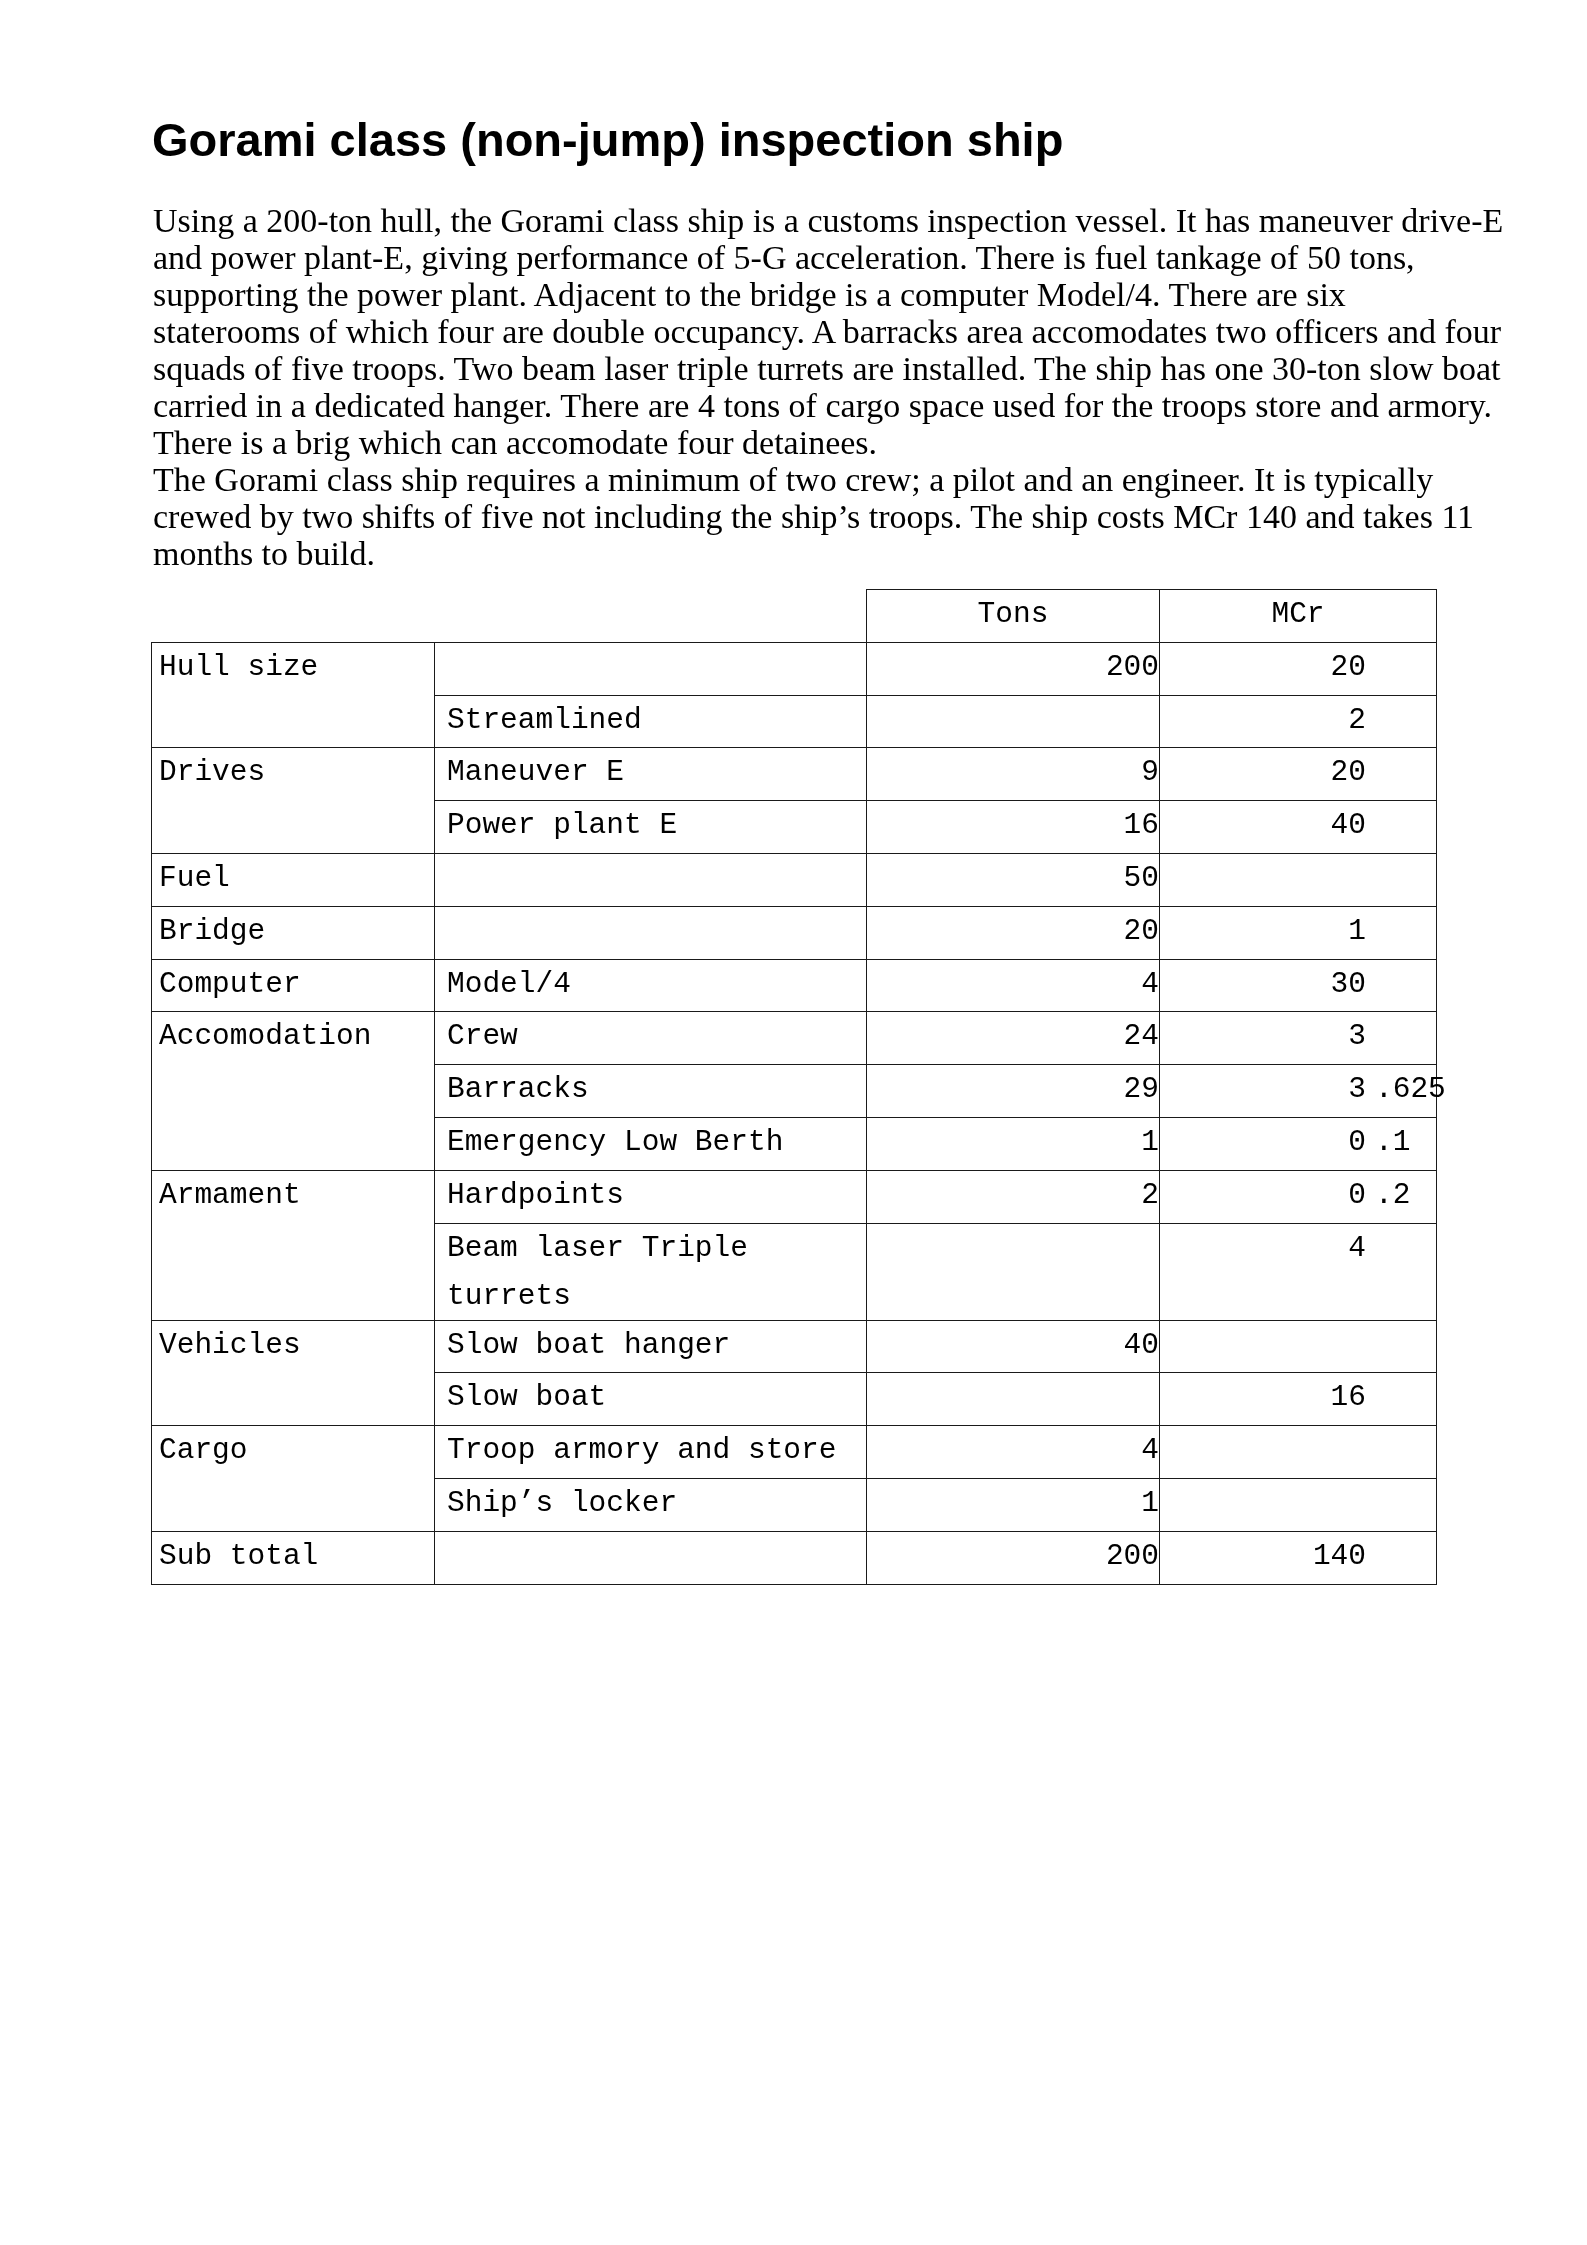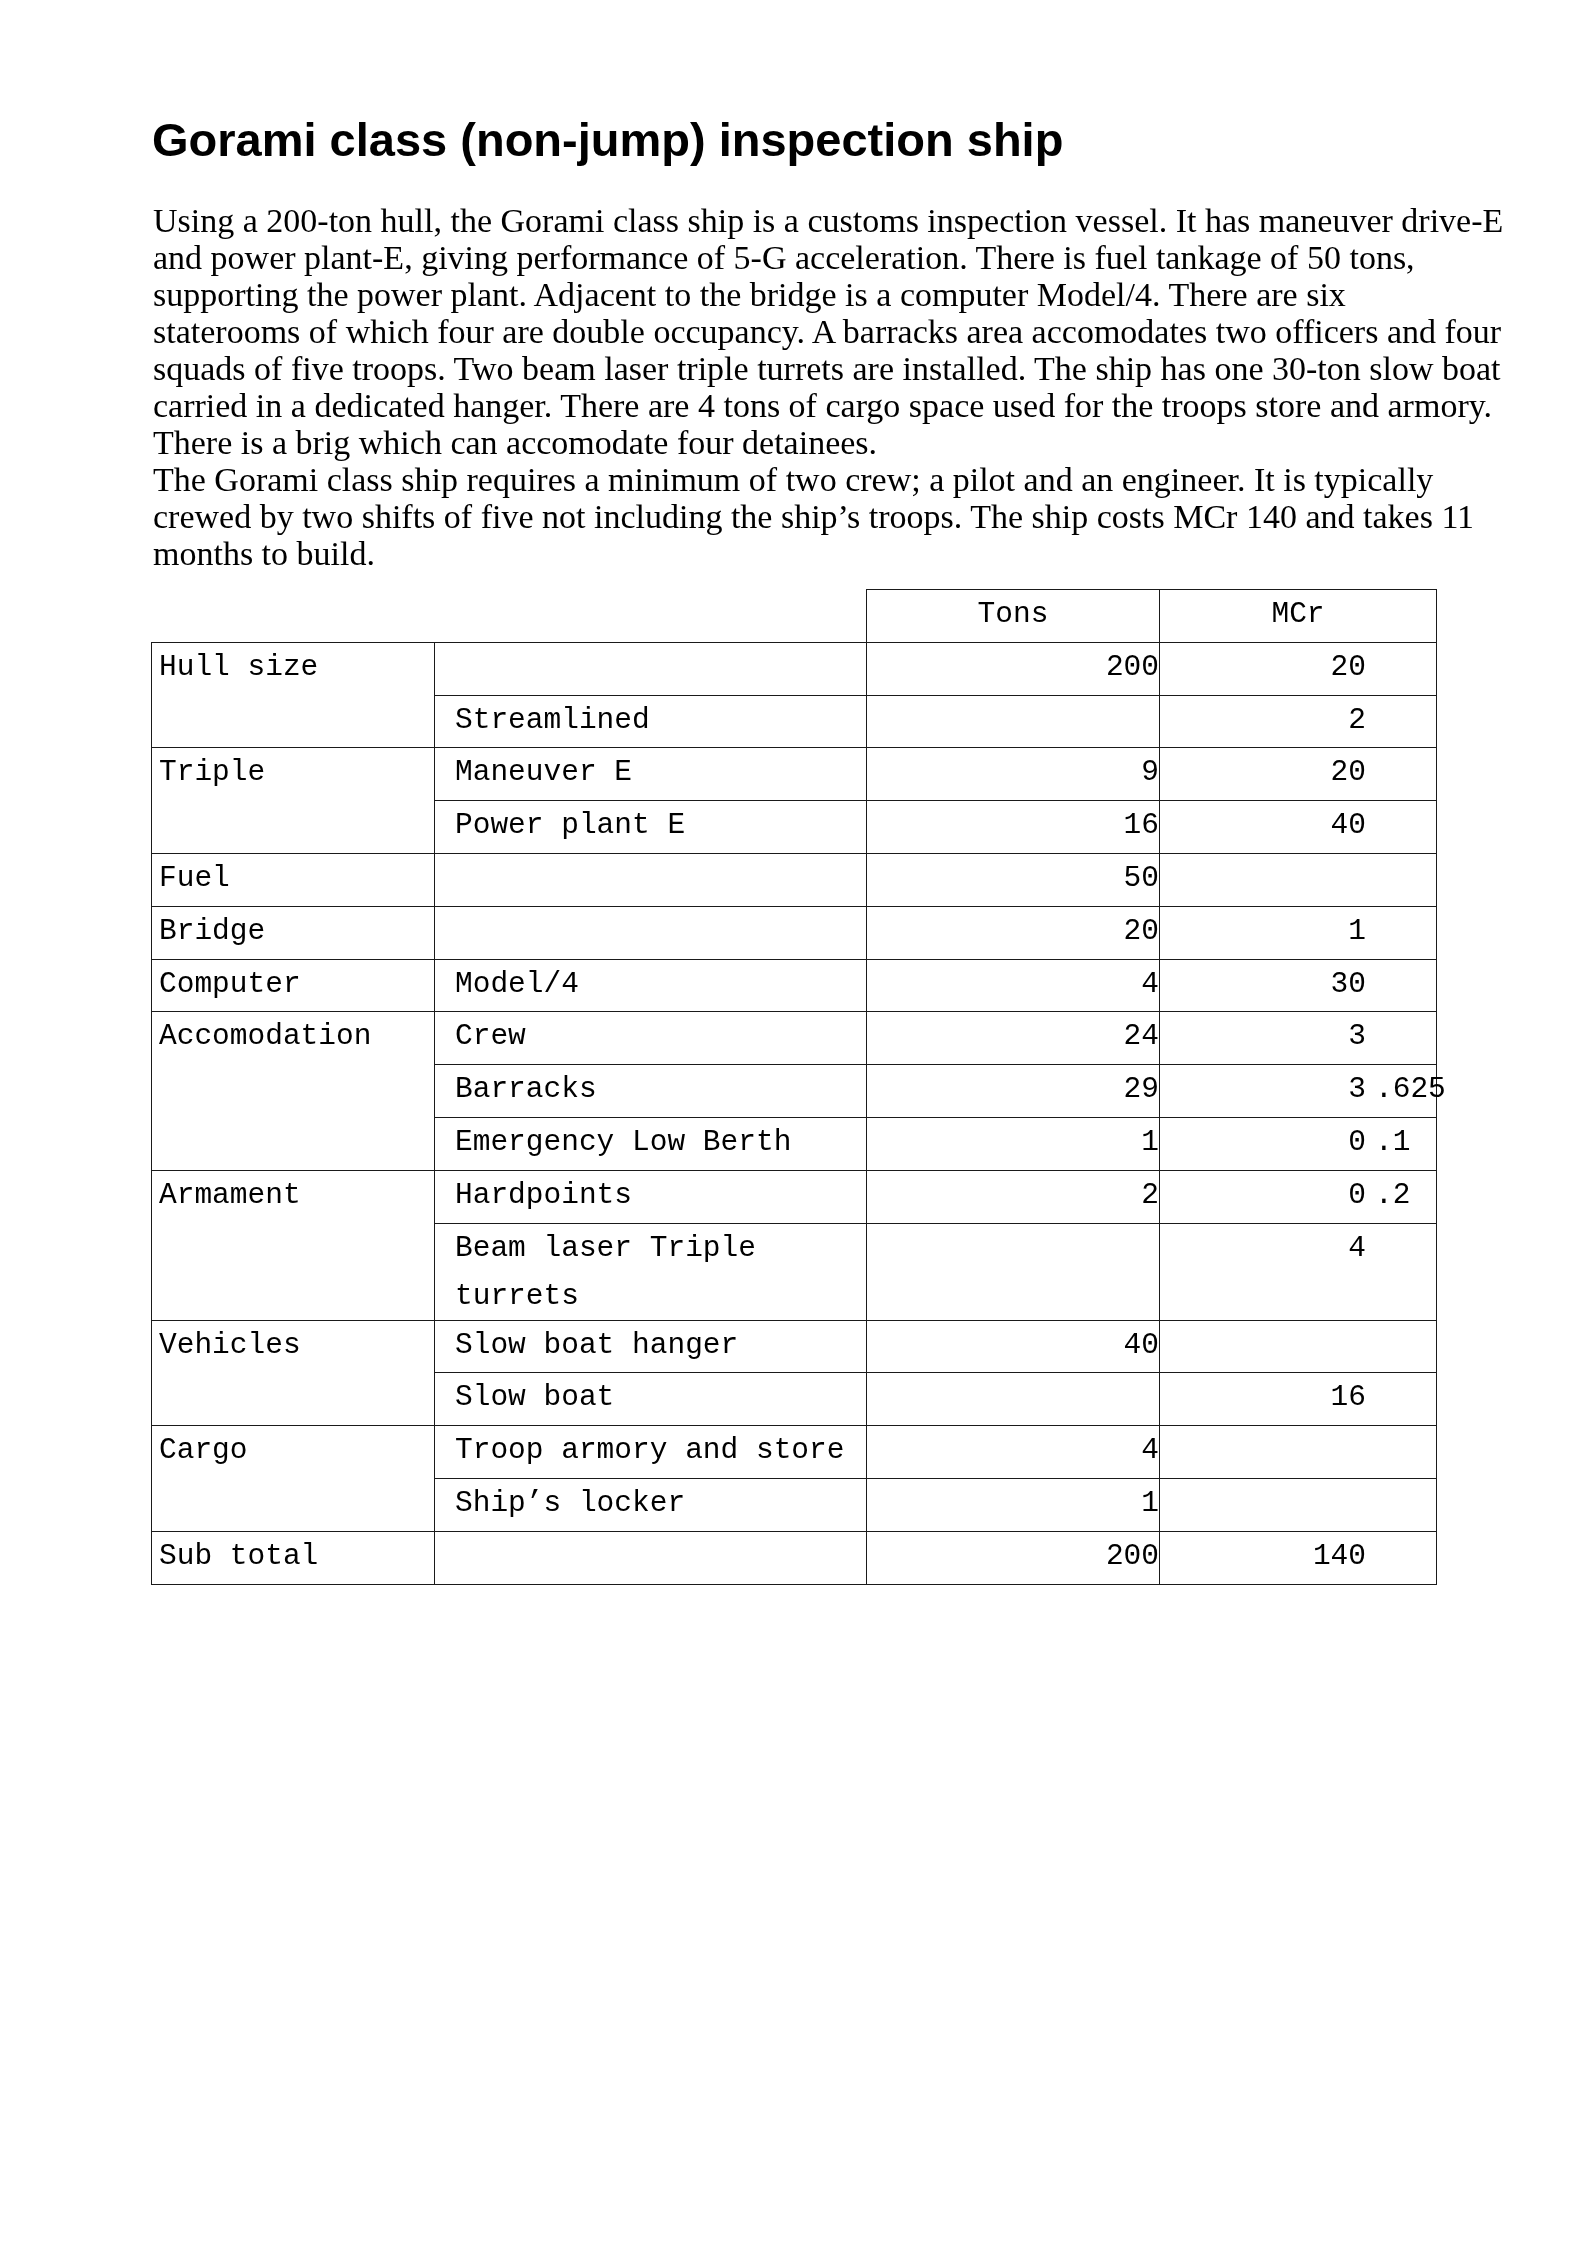--- a/index.html
+++ b/index.html
@@ -18,21 +18,21 @@
   table.spec {
     position: absolute; left: 151px; top: 589px;
     border-collapse: collapse;
     font-family: Liberation Mono, monospace; font-size: 29.5px;
   }
   table.spec td {
     border: 1.5px solid #1a1a1a; height: 50px; padding: 0; vertical-align: top;
     line-height: 48px; box-sizing: border-box;
   }
   table.spec td.c1 { width: 283px; padding-left: 7px; }
-  table.spec td.c2 { width: 432px; padding-left: 20px; }
+  table.spec td.c2 { width: 432px; padding-left: 12px; }
   table.spec td.c3 { width: 293px; text-align: right; }
   table.spec td.c4 { width: 277px; position: relative; }
   table.spec td.blank { border-top: none; border-left: none; }
   table.spec td.head { text-align: center; padding: 0; }
   .mcr-int { position: absolute; right: 70px; top: 0; text-align: right; }
   .mcr-frac { position: absolute; left: 207px; top: 0; margin-left: 8px; }
   table.spec tr { height: 52.8px; }
   .merged { border-bottom: none !important; }
   .merged-cont { border-top: none !important; }
 </style>
@@ -75,21 +75,21 @@
         <tr>
           <td class="c1 merged-cont"></td>
           <td class="c2">Streamlined</td>
           <td class="c3"></td>
           <td class="c4">
             <span class="mcr-int">2</span>
             <span class="mcr-frac"></span>
           </td>
         </tr>
         <tr>
-          <td class="c1 merged">Triple</td>
+          <td class="c1 merged">Drives</td>
           <td class="c2">Maneuver E</td>
           <td class="c3">9</td>
           <td class="c4">
             <span class="mcr-int">20</span>
             <span class="mcr-frac"></span>
           </td>
         </tr>
         <tr>
           <td class="c1 merged-cont"></td>
           <td class="c2">Power plant E</td>

